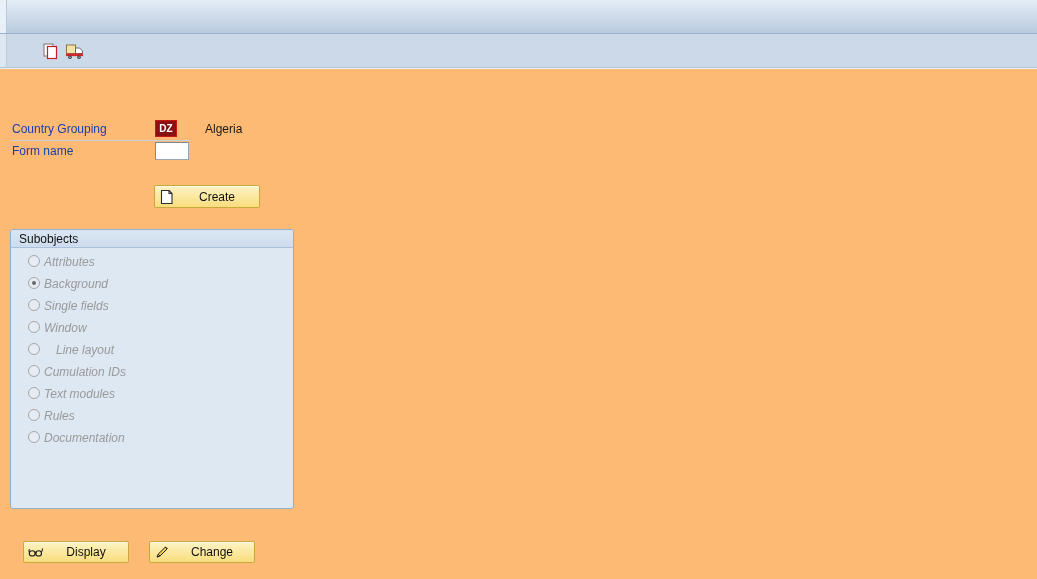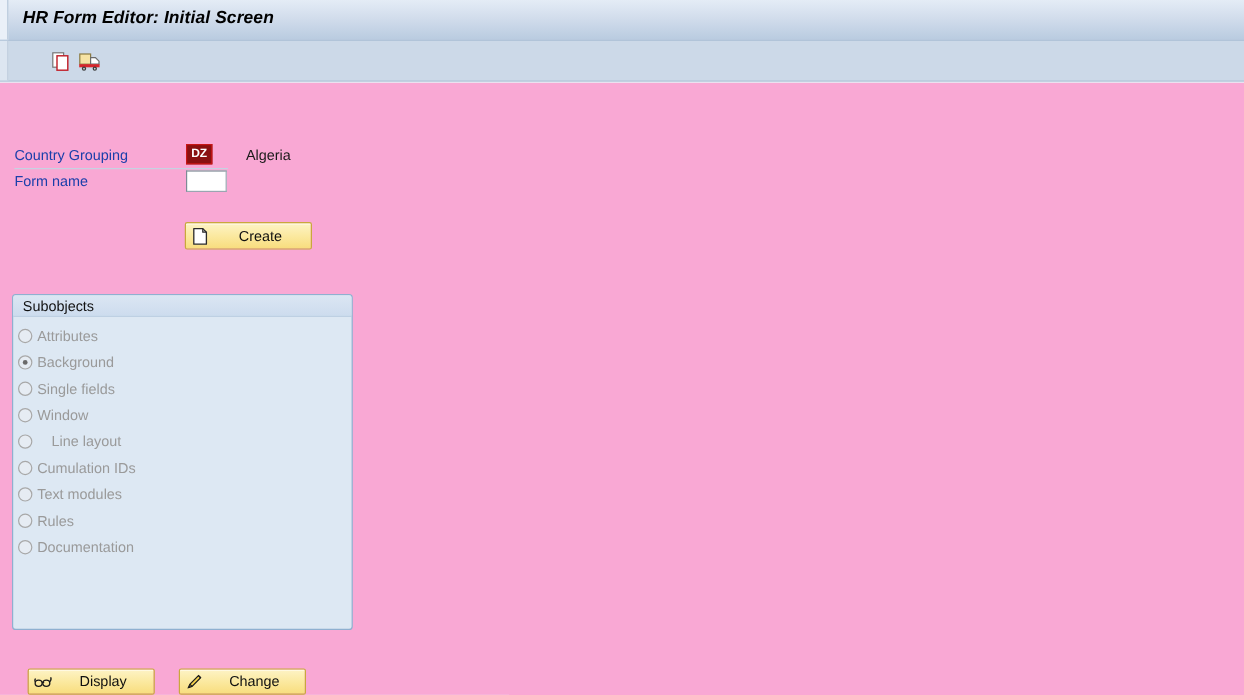--- a/index.html
+++ b/index.html
@@ -87,21 +87,21 @@
     user-select: none;
   }
 
   
   #content {
     position: absolute;
     left: 0;
     top: 69px;
     width: 1037px;
     height: 510px;
-    background: #f9a8d4;
+    background: #fdba74;
   }
 
   
   .field-row {
     position: absolute;
     height: 19px;
   }
   .field-label {
     position: absolute;
     left: 12px;
@@ -204,21 +204,20 @@
   #subobjects-panel {
     position: absolute;
     left: 10px;
     top: 160px;
     width: 284px;
     height: 280px;
     box-sizing: border-box;
     border: 1px solid #8fb0d0;
     border-radius: 3px;
     background: #dde8f3;
-    margin-top: 16px;
   }
   #subobjects-header {
     position: absolute;
     left: 0; top: 0;
     width: 282px;
     height: 18px;
     box-sizing: border-box;
     background: linear-gradient(to bottom, #dbe6f3 0%, #cddcee 100%);
     border-bottom: 1px solid #a9c1da;
     border-radius: 2px 2px 0 0;
@@ -227,25 +226,26 @@
     position: absolute;
     left: 8px;
     top: 2px;
     font-size: 12px;
     color: #111;
     white-space: nowrap;
   }
 
   .radio-row {
     position: absolute;
-    left: 4px;
+    left: 17px;
     height: 18px;
     display: flex;
-    align-items: center;
+    align-items: flex-start;
     cursor: default;
+    font-style: italic;
   }
   .radio-mark {
     width: 12px;
     height: 12px;
     border-radius: 50%;
     box-sizing: border-box;
     border: 1px solid #a8a8a8;
     background: #e6ecf3;
     position: relative;
     flex: 0 0 auto;
@@ -276,21 +276,20 @@
     top: 311px;
     width: 106px;
     height: 22px;
   }
 </style>
 </head>
 <body>
 
 <div id="titlebar">
   <div class="edge-left"></div>
-  <div id="title-text">HR Form Editor: Initial Screen</div>
 </div>
 
 <div id="toolbar">
   <div class="edge-left"></div>
 
   <div class="tb-btn" id="tb-copy">
     <svg width="24" height="24" viewBox="0 0 24 24">
       <rect x="4" y="5" width="9" height="12" fill="#ffffff" stroke="#767676" stroke-width="1"></rect>
       <rect x="7.5" y="7.5" width="9" height="12" fill="#ffffff" stroke="#c0202a" stroke-width="1.2"></rect>
     </svg>

